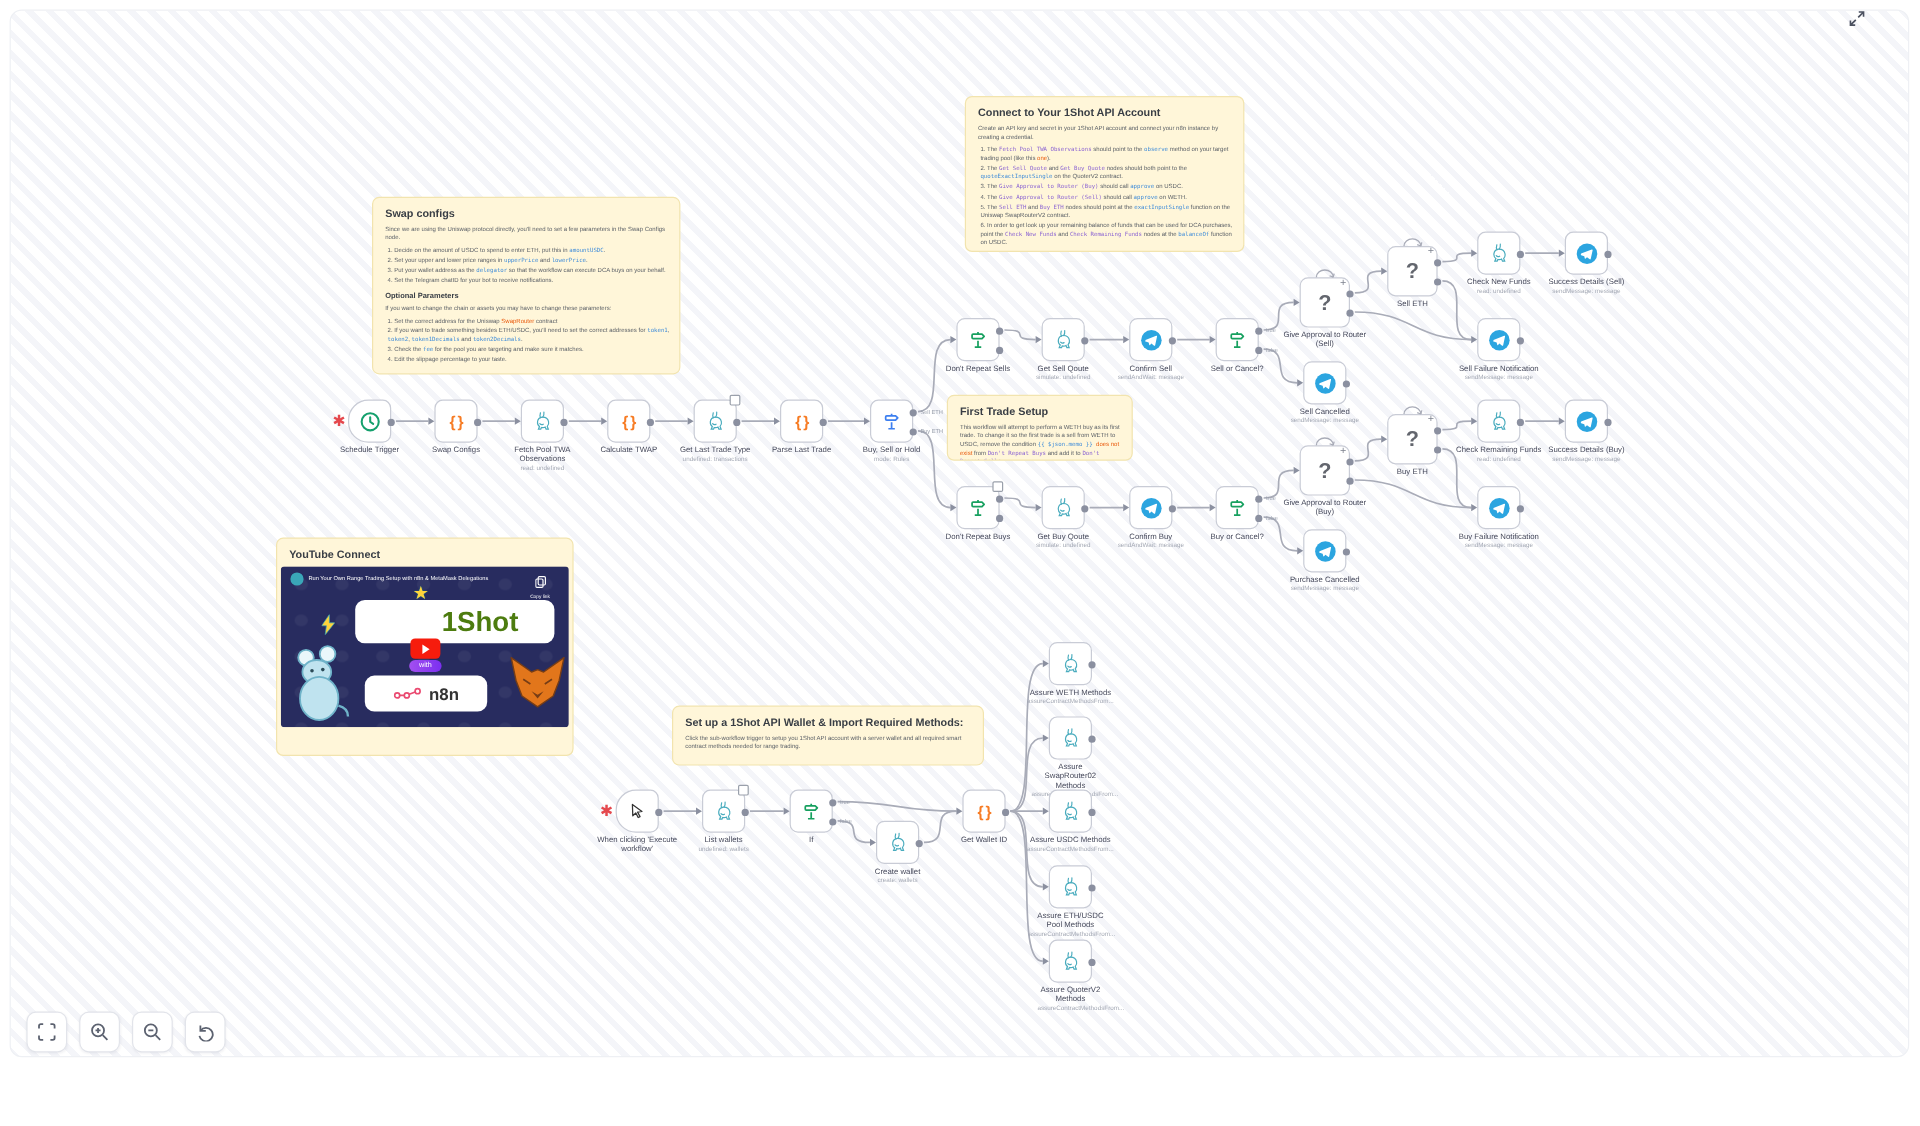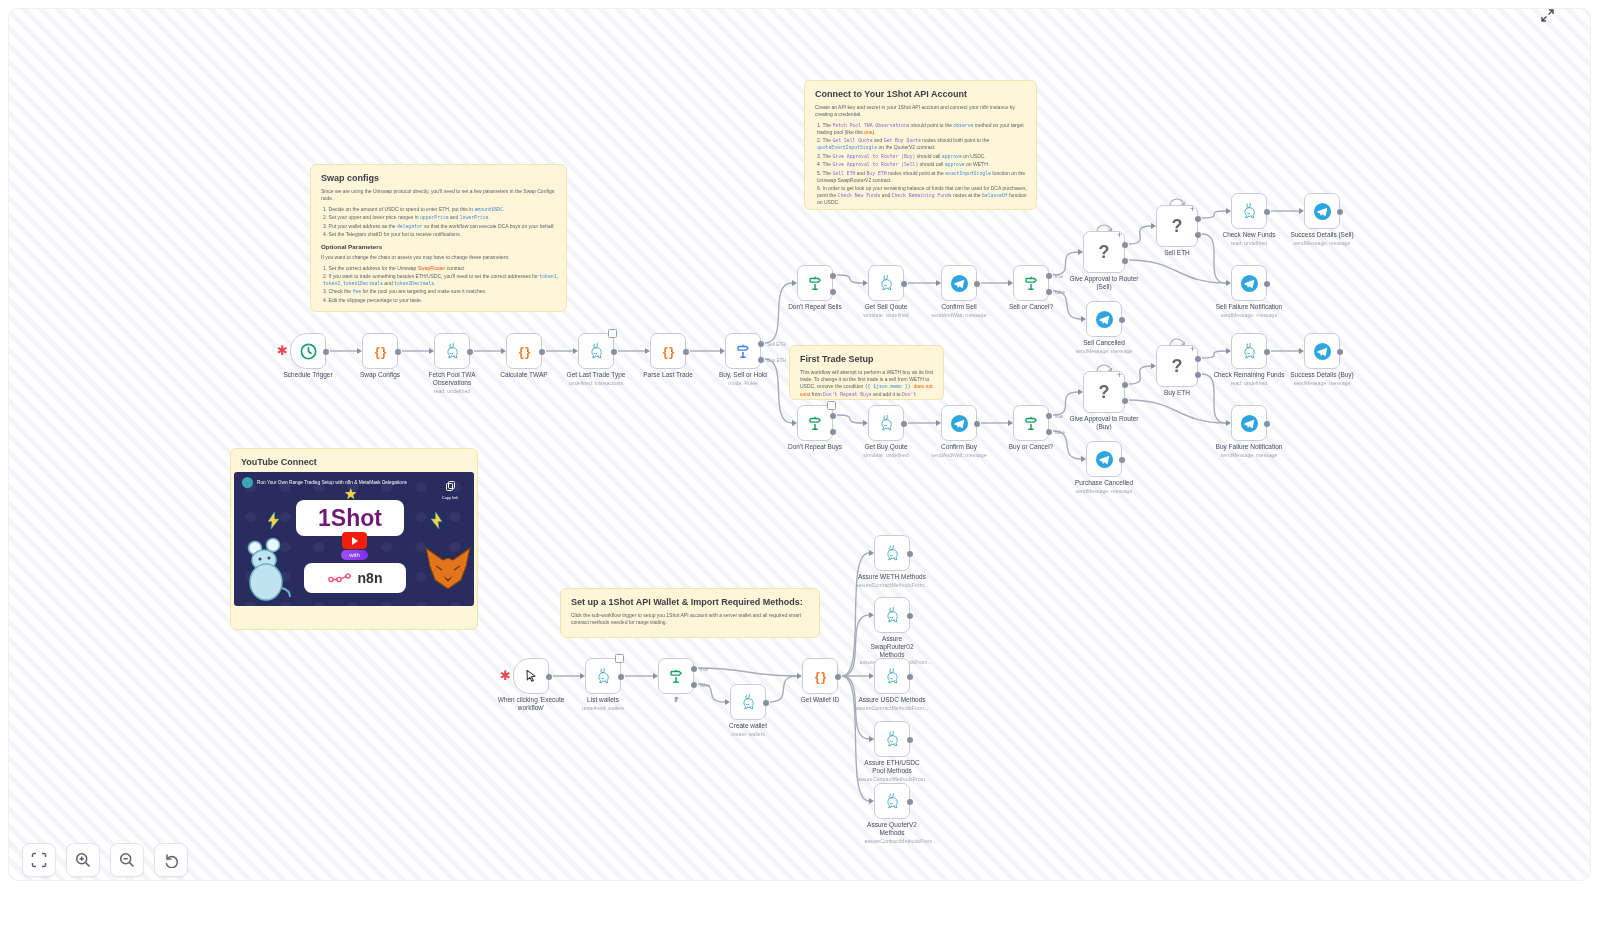--- a/index.html
+++ b/index.html
@@ -42,22 +42,22 @@
   .ld{color:#e8590c;}
   
   #yt-thumb{position:absolute;left:3px;top:23px;width:240px;height:134px;background:#282c5f;border-radius:3px;overflow:hidden;
         background-image:radial-gradient(rgba(255,255,255,.05) 5px,transparent 6px);background-size:34px 30px;}
   .yt-logo{position:absolute;left:8px;top:5px;width:11px;height:11px;border-radius:50%;background:#3aa7b8;}
   .yt-title{position:absolute;left:23px;top:7px;width:380px;transform:scale(.5);transform-origin:0 0;
         font-size:9.5px;color:#fff;white-space:nowrap;}
   .yt-copy{position:absolute;right:3px;top:5px;width:42px;text-align:center;color:#fff;}
   .yt-copy-label{display:block;transform:scale(.5);transform-origin:50% 0;font-size:8px;margin-top:0px;white-space:nowrap;}
   .yt-star{position:absolute;left:110px;top:13px;color:#ffd43b;font-size:15px;z-index:4;text-shadow:0 0 1px #2aa8a0;}
-  .box-1shot{position:absolute;left:62px;top:28px;width:108px;height:36px;background:#fff;border-radius:8px;z-index:3;
-        display:flex;align-items:center;justify-content:center;font-size:23px;font-weight:700;color:#701a75;}
+  .box-1shot{position:absolute;left:62px;top:28px;width:124px;height:36px;background:#fff;border-radius:8px;z-index:3;
+        display:flex;align-items:center;justify-content:center;font-size:23px;font-weight:700;color:#4d7c0f;padding-left:42px;}
   .bolt{position:absolute;top:40px;z-index:2;}
   .yt-play{position:absolute;left:108px;top:60px;width:25px;height:17px;background:#f61c0d;border-radius:4px;z-index:5;
         display:flex;align-items:center;justify-content:center;}
   .yt-play span{width:0;height:0;border-top:4px solid transparent;border-bottom:4px solid transparent;border-left:6px solid #fff;}
   .with-pill{position:absolute;left:107px;top:78px;width:27px;height:10px;z-index:5;
         background:linear-gradient(90deg,#a34ff0,#7b2ff0);border-radius:5px;color:#fff;font-size:6px;
         display:flex;align-items:center;justify-content:center;}
   .box-n8n{position:absolute;left:70px;top:91px;width:102px;height:30px;background:#fff;border-radius:8px;z-index:3;
         display:flex;align-items:center;justify-content:center;gap:5px;font-size:14px;font-weight:700;color:#333;}
   .yt-char{position:absolute;z-index:2;}
@@ -93,21 +93,21 @@
       <div class="s-body" style="width: 426px;">
         <p><span>Create an API key and secret in your 1Shot API account and connect your n8n instance by creating a credential.</span></p>
         <p class="li"><span>1. The </span><span class="cd">Fetch Pool TWA Observations</span><span> should point to the </span><span class="md">observe</span><span> method on your target trading pool (like this </span><span class="ld">one</span><span>).</span></p>
         <p class="li"><span>2. The </span><span class="cd">Get Sell Quote</span><span> and </span><span class="cd">Get Buy Quote</span><span> nodes should both point to the </span><span class="md">quoteExactInputSingle</span><span> on the QuoterV2 contract.</span></p>
         <p class="li"><span>3. The </span><span class="cd">Give Approval to Router (Buy)</span><span> should call </span><span class="md">approve</span><span> on USDC.</span></p>
         <p class="li"><span>4. The </span><span class="cd">Give Approval to Router (Sell)</span><span> should call </span><span class="md">approve</span><span> on WETH.</span></p>
         <p class="li"><span>5. The </span><span class="cd">Sell ETH</span><span> and </span><span class="cd">Buy ETH</span><span> nodes should point at the </span><span class="md">exactInputSingle</span><span> function on the Uniswap SwapRouterV2 contract.</span></p>
         <p class="li"><span>6. In order to get look up your remaining balance of funds that can be used for DCA purchases, point the </span><span class="cd">Check New Funds</span><span> and </span><span class="cd">Check Remaining Funds</span><span> nodes at the </span><span class="md">balanceOf</span><span> function on USDC.</span></p>
       </div>
     </div>
-    <div class="sticky" style="left: 789px; top: 329px; width: 155px; height: 55px; margin-top: 16px;">
+    <div class="sticky" style="left: 789px; top: 329px; width: 155px; height: 55px;">
       <div class="s-title">First Trade Setup</div>
       <div class="s-body" style="width: 270px;">
         <p><span>This workflow will attempt to perform a WETH buy as its first trade. To change it so the first trade is a sell from WETH to USDC, remove the condition </span><span class="md">{{ $json.memo }} </span><span class="ld">does not exist</span><span> from </span><span class="cd">Don't Repeat Buys</span><span> and add it to </span><span class="cd">Don't Repeat Sells</span><span>.</span></p>
       </div>
     </div>
     <div class="sticky" style="left: 230px; top: 448px; width: 248px; height: 182px;">
       <div class="s-title">YouTube Connect</div>
       <div id="yt-thumb">
   <span class="yt-logo"></span>
   <div class="yt-title">Run Your Own Range Trading Setup with n8n &amp; MetaMask Delegations</div>

